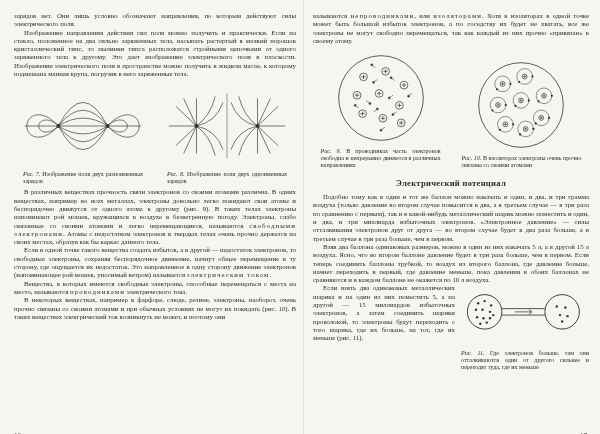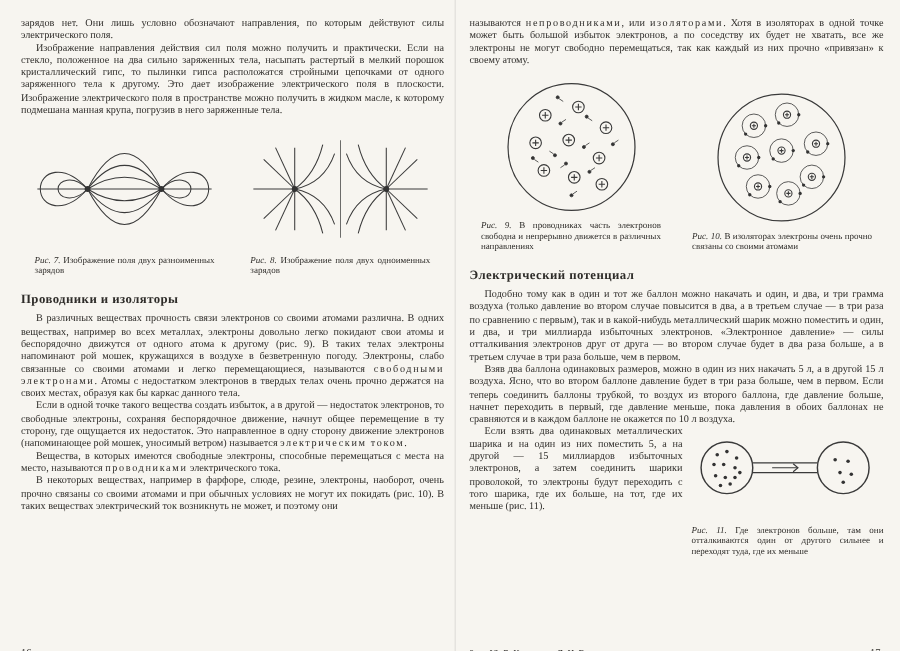--- a/index.html
+++ b/index.html
@@ -10,21 +10,21 @@
   }
   .gutter { position:absolute; left:303px; top:0; width:1px; height:100%;
     background:rgba(0,0,0,0.07); }
   .page { position:absolute; top:0; height:100%; }
   .page-left  { left:14px;  width:282px; }
   .page-right { left:313px; width:276px; }
   .pad { padding-top:12px; }
   .t { font-size:6.8px; line-height:8.3px; text-align:justify; margin:0; }
   .ind { text-indent:10px; }
   .em { letter-spacing:1.1px; }
-  .heading { font-size:8.5px; font-weight:bold; text-align:left;
+  .heading { font-size:8.5px; font-weight:bold; text-align:center;
     margin:9px 0 5px 0; letter-spacing:0.3px; }
   .figrow { display:flex; justify-content:space-between; align-items:flex-end;
     margin:7px 0 3px 0; }
   .figbox { display:flex; flex-direction:column; align-items:center; margin:0; width:49%; }
   .figbox svg { display:block; }
   .caption { font-size:6px; line-height:7px; text-align:justify;
     margin-top:4px; width:120px; }
   .caption .lbl { font-style:italic; }
   .fig11 { float:right; width:128px; margin:2px 0 2px 6px; }
   .fig11 .caption { width:128px; }
@@ -94,21 +94,20 @@
             <path d="M96,41 Q76,37 69,17"></path>
             <path d="M96,41 Q76,45 69,65"></path>
           </g>
           <circle cx="34" cy="41" r="2" fill="#333"></circle>
           <circle cx="96" cy="41" r="2" fill="#333"></circle>
         </svg>
         <figcaption class="caption"><span class="lbl">Рис. 8.</span> <span>Изображение поля двух одноименных зарядов</span></figcaption>
       </figure>
     </div>
 
-    <h3 class="heading">Проводники и изоляторы</h3>
 
     <p class="t ind"><span>В различных веществах прочность связи электронов со своими атомами различна. В одних веществах, например во всех металлах, электроны довольно легко покидают свои атомы и беспорядочно движутся от одного атома к другому (рис. 9). В таких телах электроны напоминают рой мошек, кружащихся в воздухе в безветренную погоду. Электроны, слабо связанные со своими атомами и легко перемещающиеся, называются </span><span class="em">свободными электронами</span><span>. Атомы с недостатком электронов в твердых телах очень прочно держатся на своих местах, образуя как бы каркас данного тела.</span></p>
     <p class="t ind"><span>Если в одной точке такого вещества создать избыток, а в другой — недостаток электронов, то свободные электроны, сохраняя беспорядочное движение, начнут общее перемещение в ту сторону, где ощущается их недостаток. Это направленное в одну сторону движение электронов (напоминающее рой мошек, уносимый ветром) называется </span><span class="em">электрическим током</span><span>.</span></p>
     <p class="t ind"><span>Вещества, в которых имеются свободные электроны, способные перемещаться с места на место, называются </span><span class="em">проводниками</span><span> электрического тока.</span></p>
     <p class="t ind">В некоторых веществах, например в фарфоре, слюде, резине, электроны, наоборот, очень прочно связаны со своими атомами и при обычных условиях не могут их покидать (рис. 10). В таких веществах электрический ток возникнуть не может, и поэтому они</p>
 
     <div class="folio folio-left">16</div>
   </div>
 
   <div class="page page-right pad">

